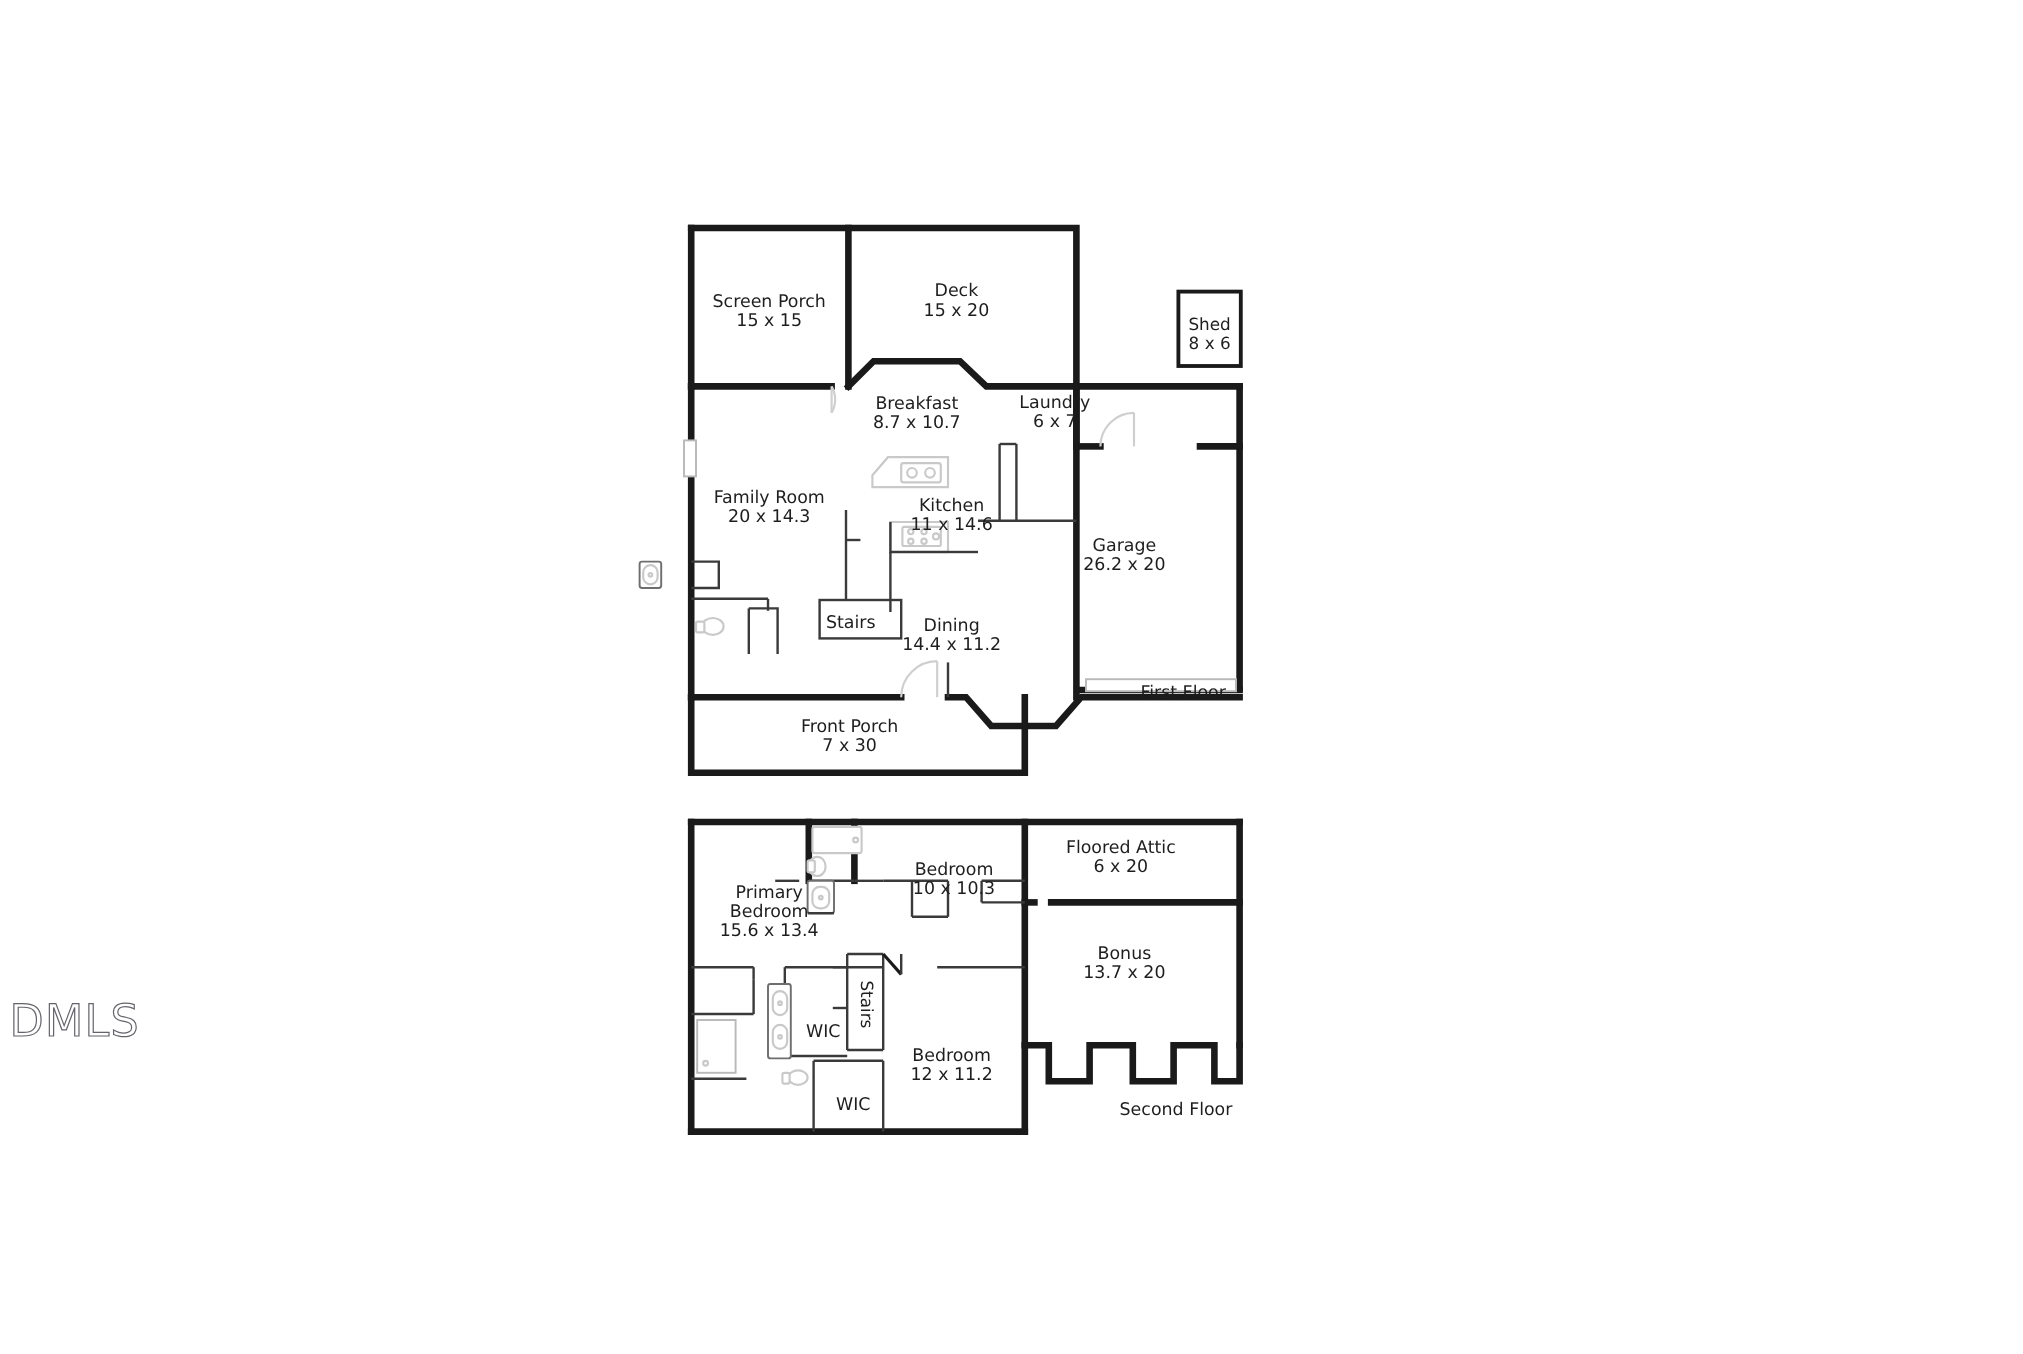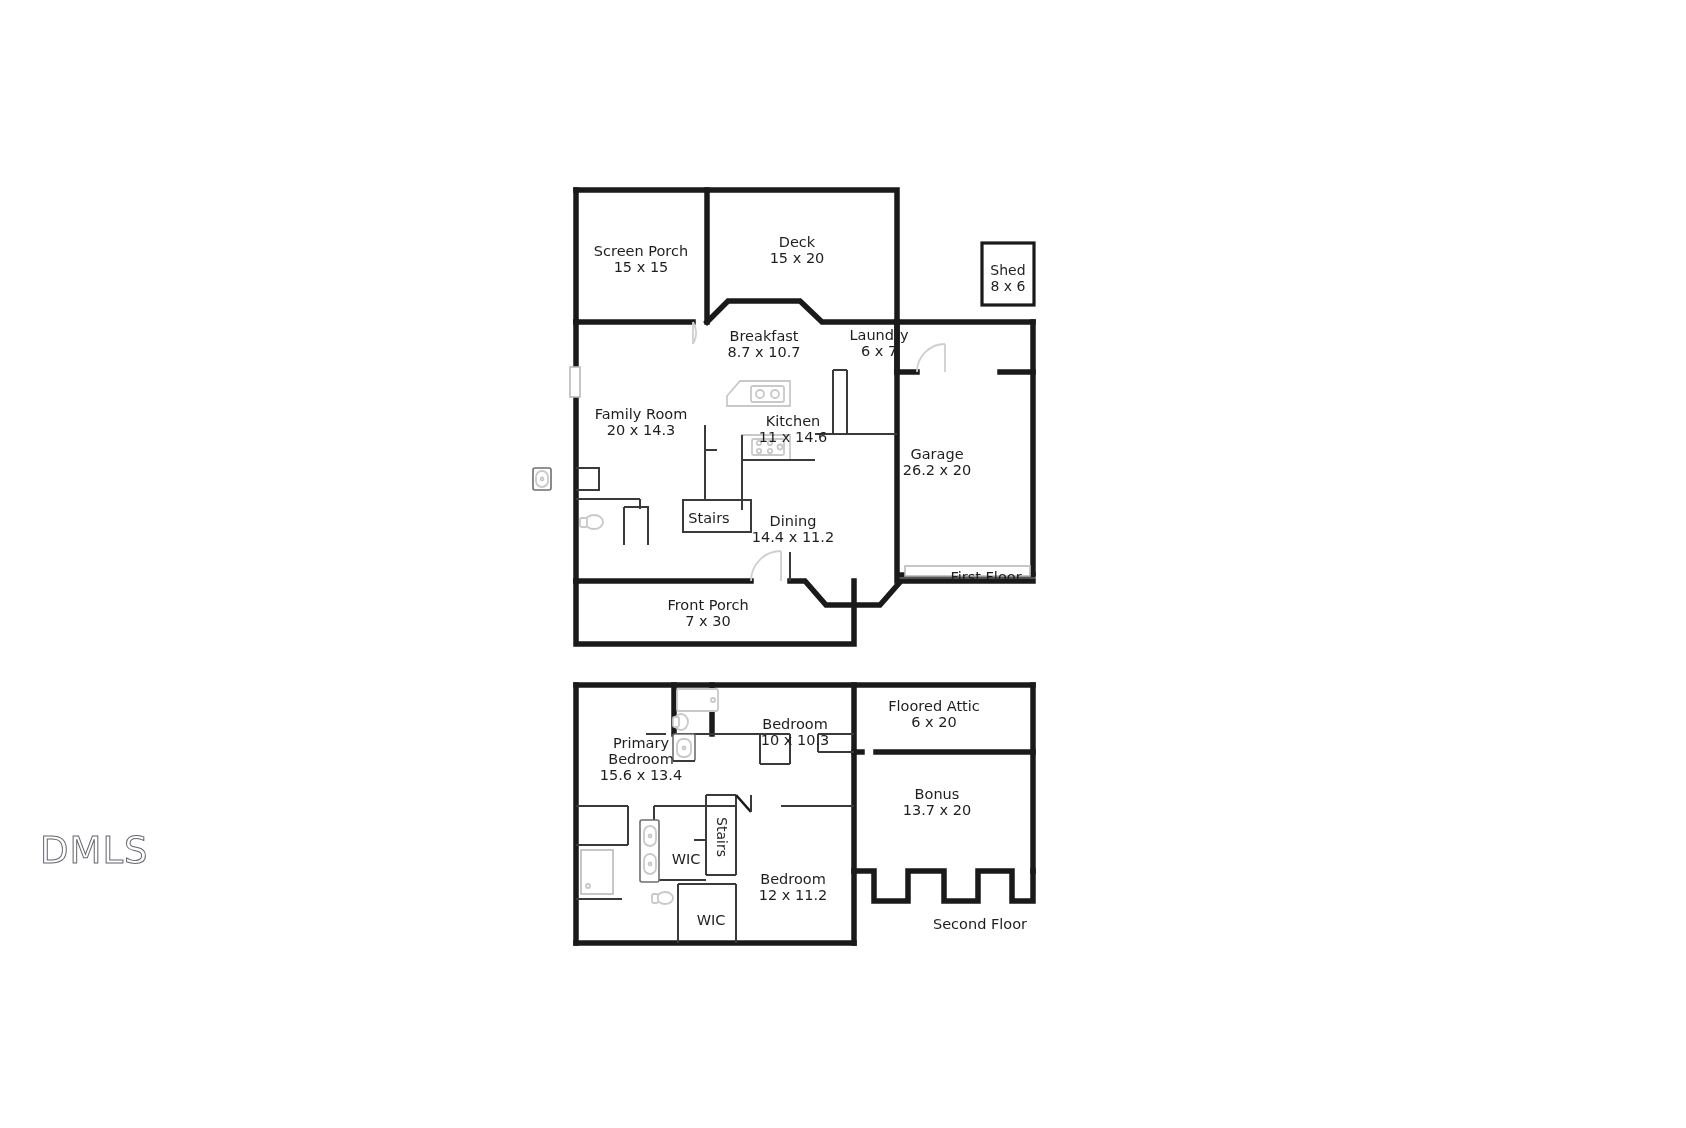--- a/index.html
+++ b/index.html
@@ -103,21 +103,20 @@
     position: absolute;
     left: 8px;
     bottom: 28px;
     font-family: "DejaVu Sans", "Liberation Sans", sans-serif;
     font-size: 37px;
     letter-spacing: 1px;
     color: #ffffff;
     -webkit-text-stroke: 1px #4a4a52;
     opacity: 0.85;
     user-select: none;
-    margin-left: 32px;
   }
 </style>
 </head>
 <body>
 
 <div id="plan-root">
 
   <svg id="floorplan-svg" viewBox="0 0 1686 1128">
 
     <g>

